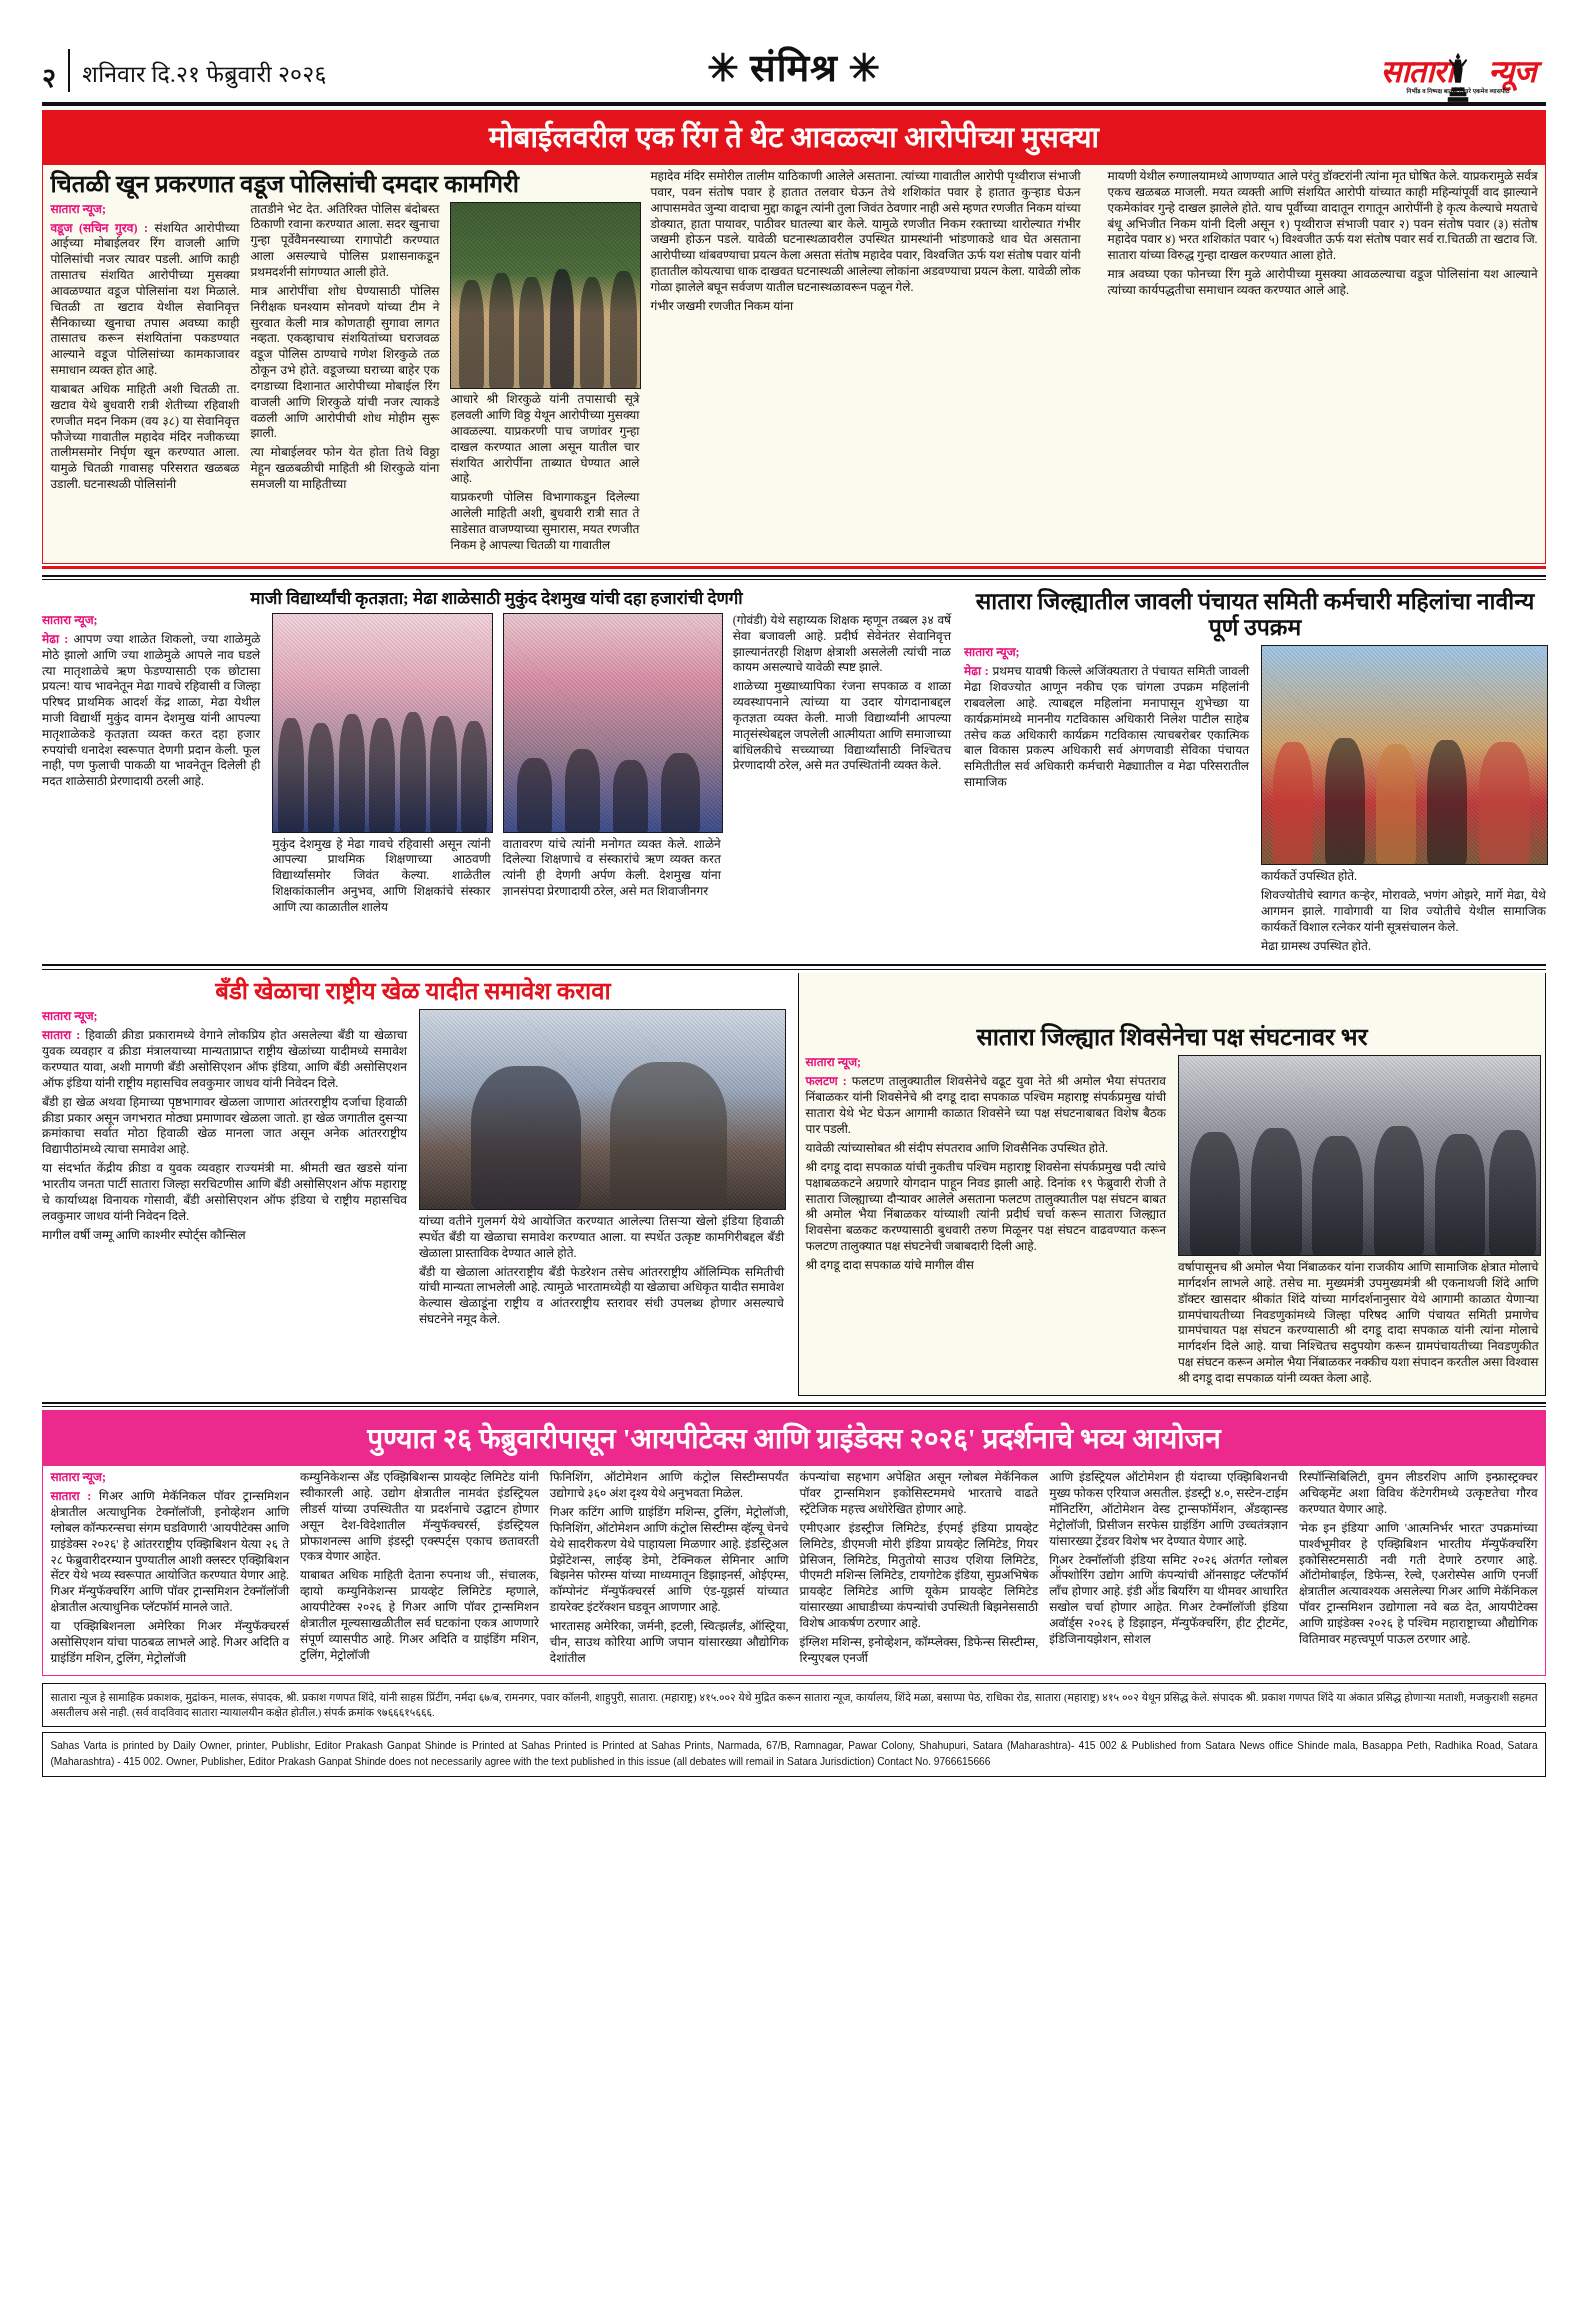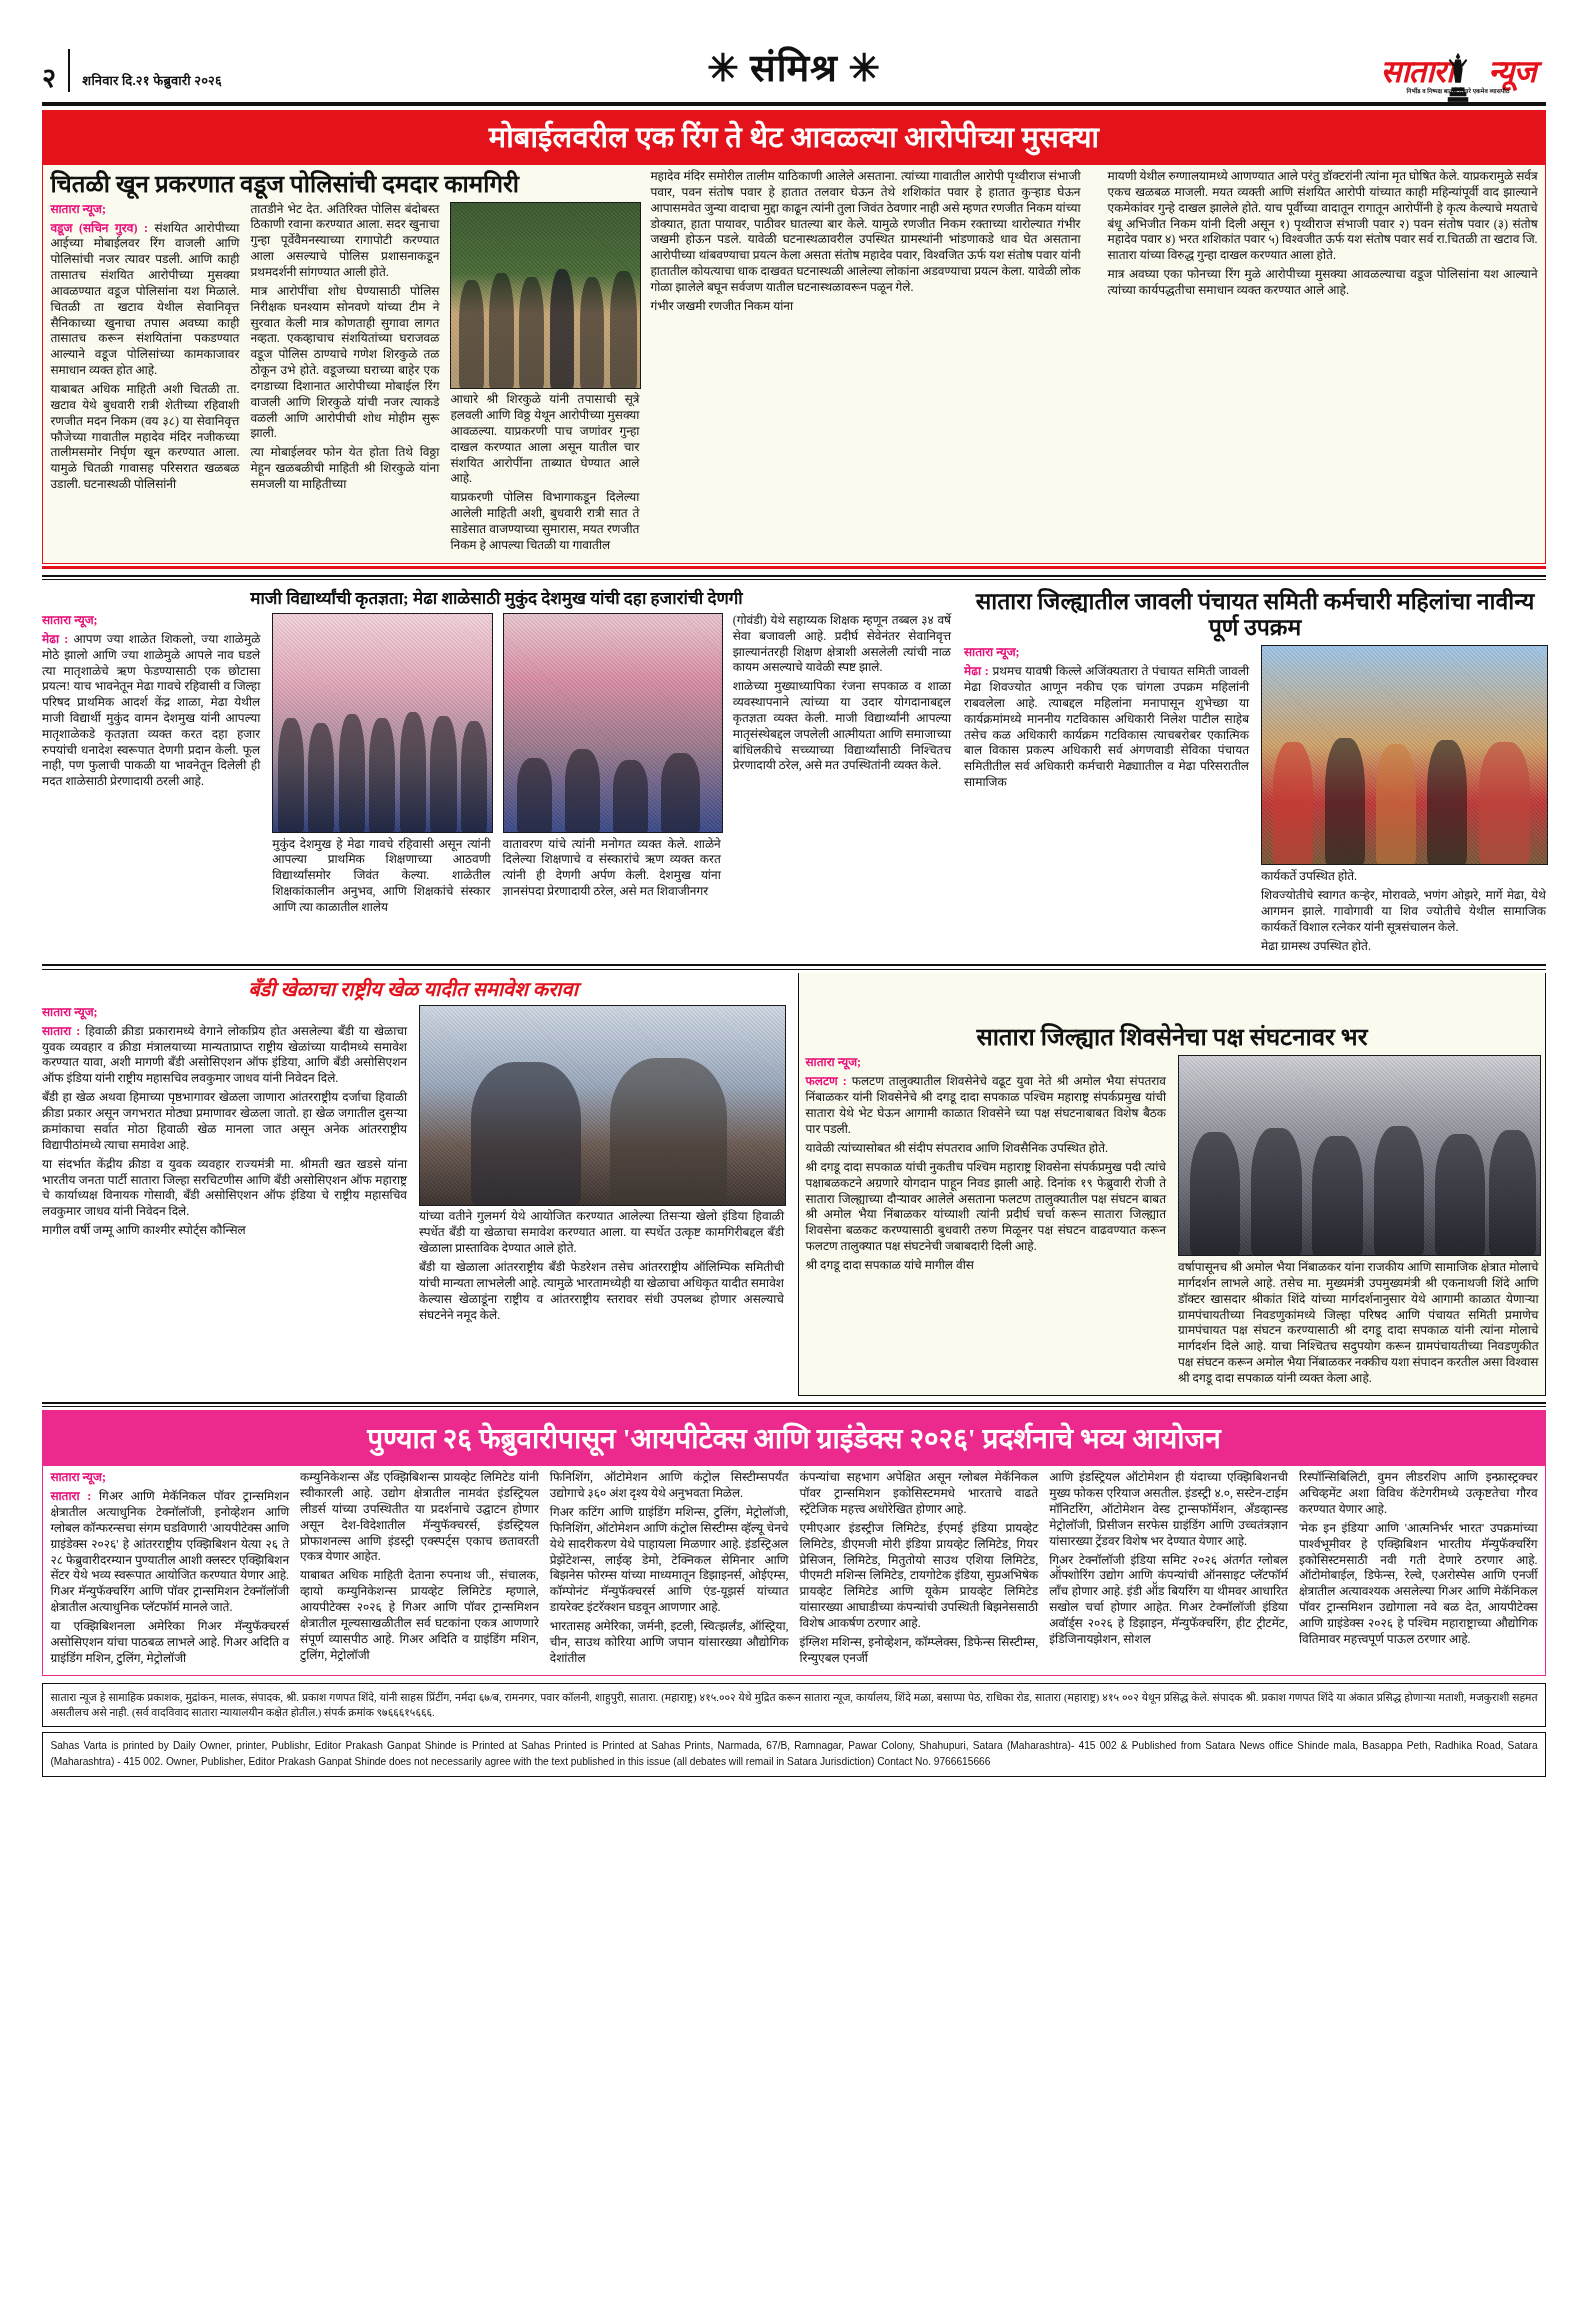--- a/index.html
+++ b/index.html
@@ -4,21 +4,21 @@
 <style>
   html,body{margin:0;padding:0;background:#ffffff;}
   body{width:1588px;height:2465px;font-family:"Liberation Serif",serif;color:#111;}
   .page{width:1588px;height:2465px;position:relative;background:#fff;box-sizing:border-box;padding:0 42px;}
 
   
   .masthead{height:100px;display:flex;align-items:flex-end;position:relative;}
   .folio{display:flex;align-items:flex-end;gap:12px;padding-bottom:8.3px;}
   .folio-num{font-size:27px;font-weight:700;line-height:1;}
   .folio-div{width:2.3px;height:43px;background:#111;}
-  .folio-date{font-size:13px;font-weight:700;padding-bottom:2.8px;letter-spacing:0.2px;}
+  .folio-date{font-size:23px;font-weight:400;padding-bottom:2.8px;letter-spacing:0.2px;}
   .masthead-title{position:absolute;left:0;right:0;text-align:center;bottom:8.3px;
       font-size:38px;font-weight:700;letter-spacing:0.9px;}
   .logo{margin-left:auto;padding-bottom:4.6px;text-align:center;width:176px;position:relative;}
   .logo-word{font-size:31px;font-weight:800;color:#e4121b;font-style:italic;letter-spacing:-0.9px;
       line-height:.95;display:flex;justify-content:center;align-items:center;gap:35px;}
   .logo-statue{position:absolute;left:50%;transform:translateX(-50%);top:-6.5px;width:28px;height:56px;}
   .logo-tag{font-size:6px;font-weight:700;margin-top:0.9px;letter-spacing:0.1px;}
   .rule-black{height:4.2px;background:#111;margin-top:1.9px;}
 
   
@@ -200,21 +200,21 @@
         </div>
       </div>
     </div>
   </div>
 
   <div class="rule-dbl" style="margin-top:6.5px;"></div>
 
   <div style="display:flex;gap:14px;margin-top:3.7px;">
 
     <div style="flex:0 0 742px;">
-      <div class="hl hl-red" style="font-size:20px;font-style:italic;">बँडी खेळाचा राष्ट्रीय खेळ यादीत समावेश करावा</div>
+      <div class="hl hl-red" style="font-size:24px;">बँडी खेळाचा राष्ट्रीय खेळ यादीत समावेश करावा</div>
       <div class="cols">
         <div class="col">
           <p class="body"><span class="src">सातारा न्यूज;</span></p>
           <p class="body"><span class="src">सातारा :</span>
             <span>हिवाळी क्रीडा प्रकारामध्ये वेगाने लोकप्रिय होत असलेल्या बँडी या खेळाचा युवक व्यवहार व क्रीडा मंत्रालयाच्या मान्यताप्राप्त राष्ट्रीय खेळांच्या यादीमध्ये समावेश करण्यात यावा, अशी मागणी बँडी असोसिएशन ऑफ इंडिया, आणि बँडी असोसिएशन ऑफ इंडिया यांनी राष्ट्रीय महासचिव लवकुमार जाधव यांनी निवेदन दिले.</span></p>
           <p class="body">बँडी हा खेळ अथवा हिमाच्या पृष्ठभागावर खेळला जाणारा आंतरराष्ट्रीय दर्जाचा हिवाळी क्रीडा प्रकार असून जगभरात मोठ्या प्रमाणावर खेळला जातो. हा खेळ जगातील दुसऱ्या क्रमांकाचा सर्वात मोठा हिवाळी खेळ मानला जात असून अनेक आंतरराष्ट्रीय विद्यापीठांमध्ये त्याचा समावेश आहे.</p>
           <p class="body">या संदर्भात केंद्रीय क्रीडा व युवक व्यवहार राज्यमंत्री मा. श्रीमती खत खडसे यांना भारतीय जनता पार्टी सातारा जिल्हा सरचिटणीस आणि बँडी असोसिएशन ऑफ महाराष्ट्र चे कार्याध्यक्ष विनायक गोसावी, बँडी असोसिएशन ऑफ इंडिया चे राष्ट्रीय महासचिव लवकुमार जाधव यांनी निवेदन दिले.</p>
           <p class="body">मागील वर्षी जम्मू आणि काश्मीर स्पोर्ट्स कौन्सिल</p>
         </div>
         <div class="col">

